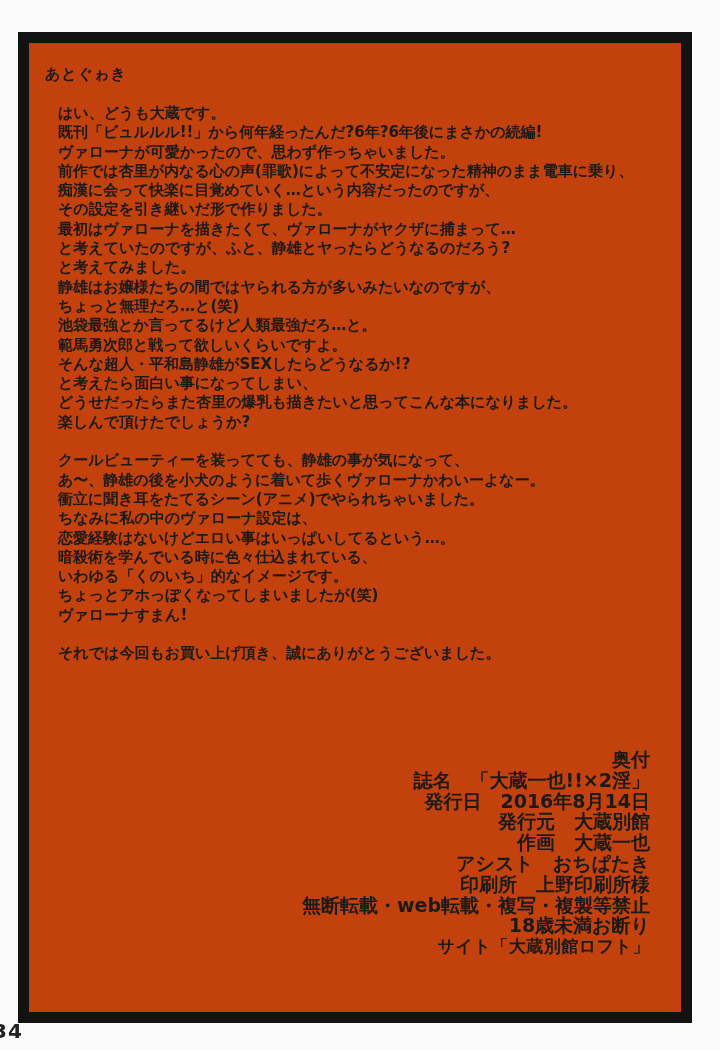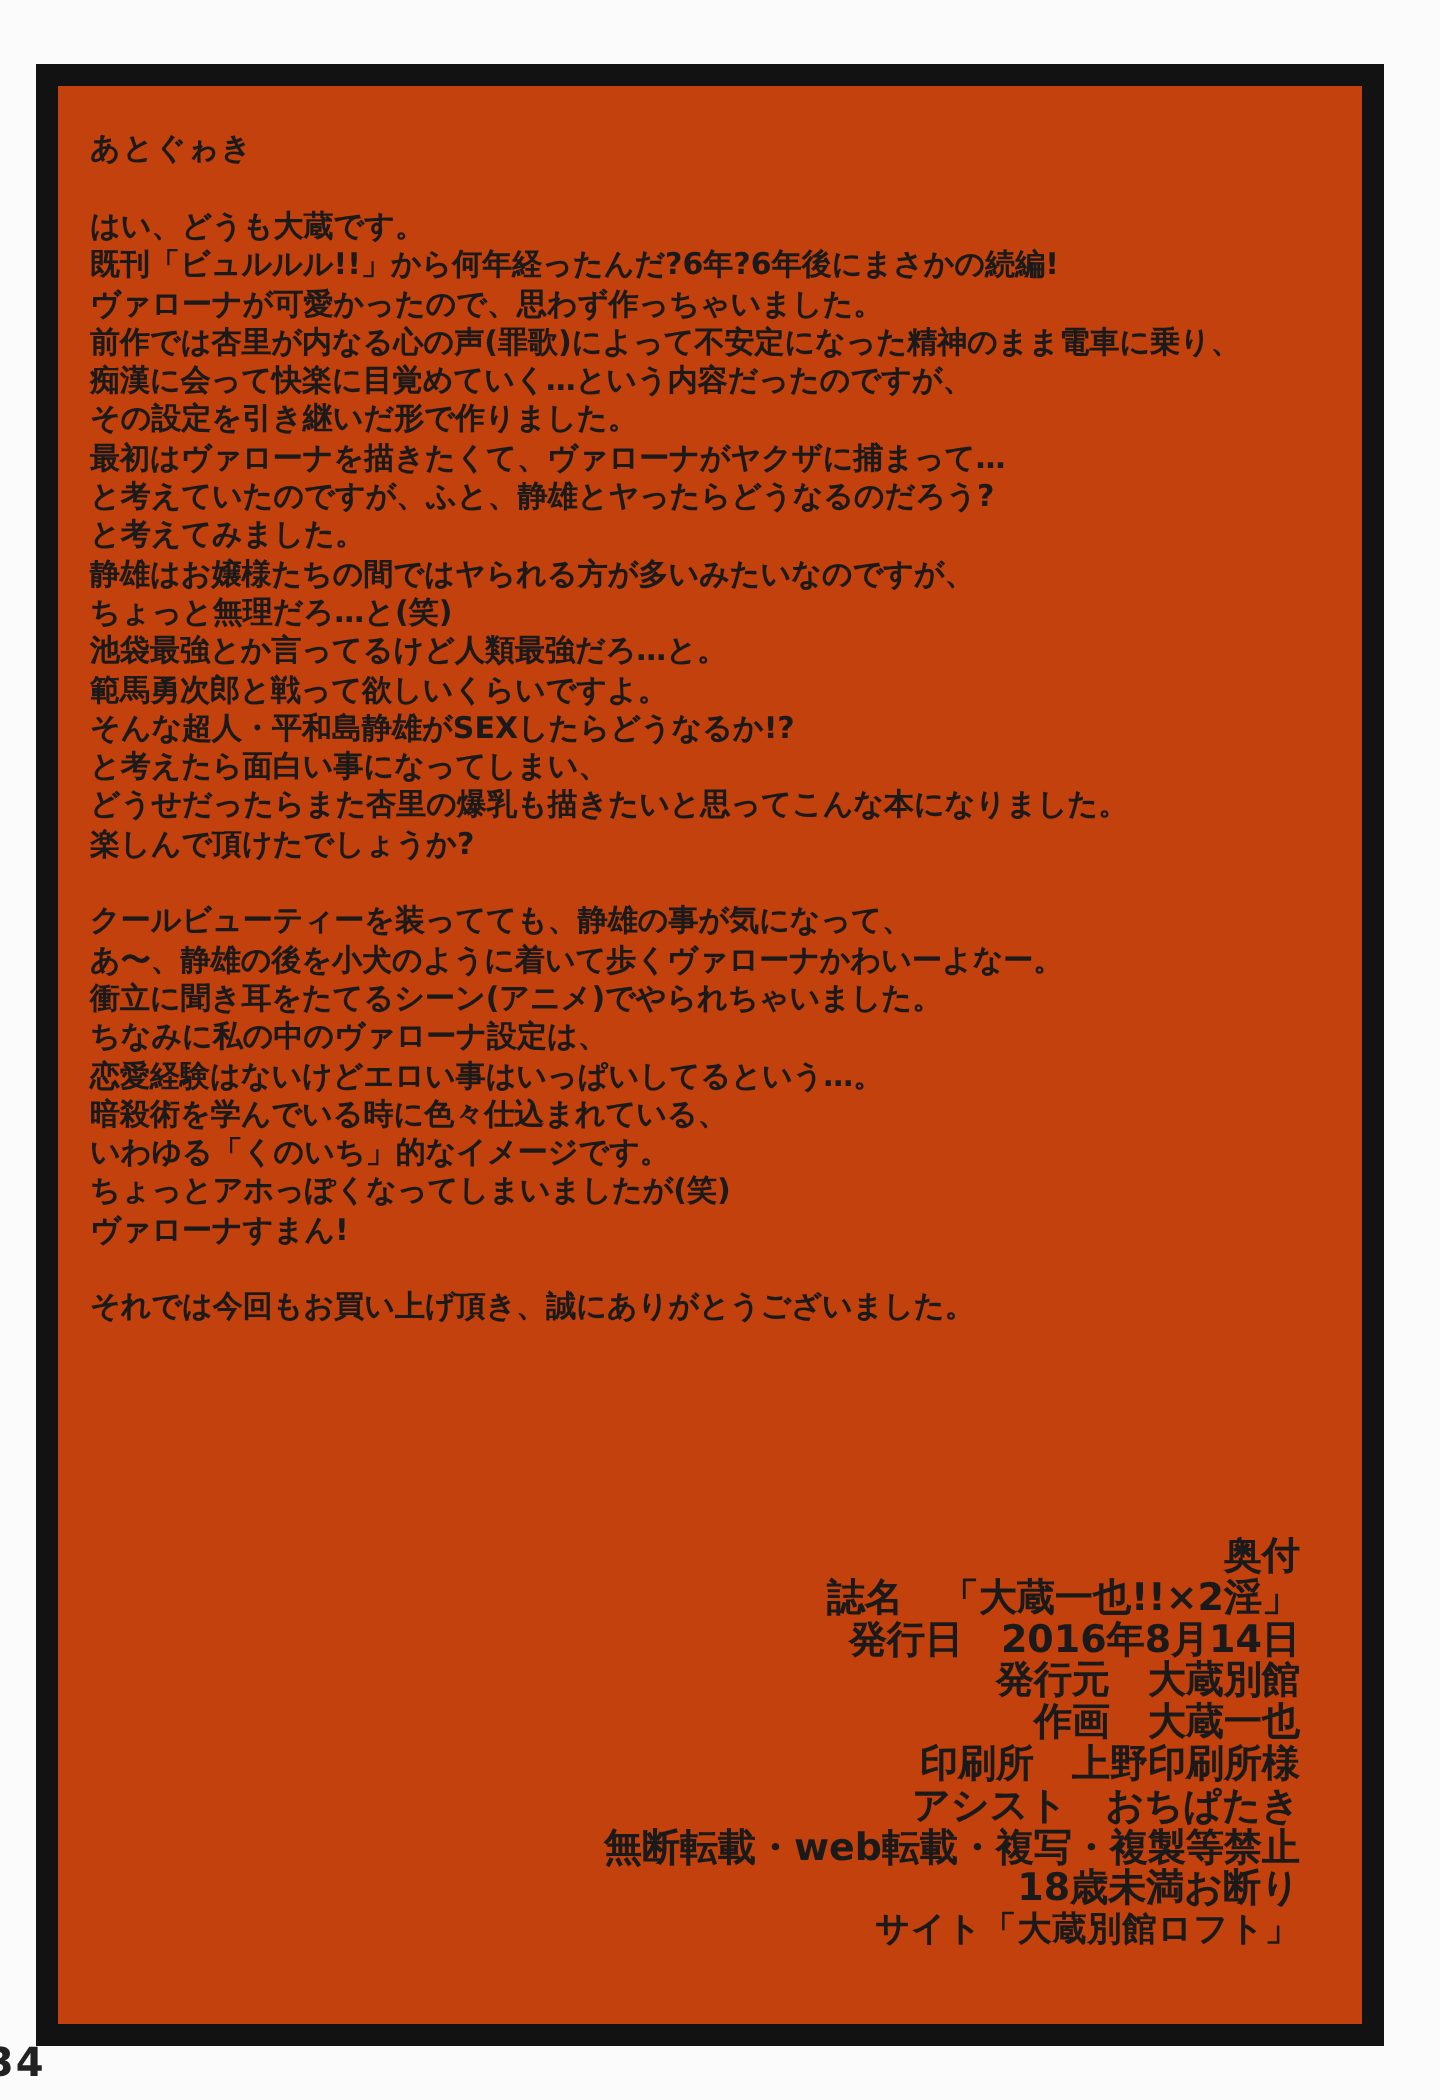--- a/index.html
+++ b/index.html
@@ -31,41 +31,40 @@
     position: absolute;
     left: 16px;
     top: 22px;
     font-size: 15px;
     font-weight: bold;
     letter-spacing: 1px;
     white-space: nowrap;
   }
   .afterword-body {
     position: absolute;
-    left: 16px;
+    left: 29px;
     top: 61px;
     font-size: 15px;
     font-weight: bold;
     line-height: 19.3px;
     letter-spacing: 0;
     white-space: nowrap;
   }
   .body-line {
     height: 19.3px;
   }
   .colophon {
     position: absolute;
     right: 31px;
     top: 706px;
     text-align: right;
     font-size: 19px;
     font-weight: bold;
     line-height: 20.8px;
     white-space: nowrap;
-    margin-top: 19px;
   }
   .colophon-heading {
     height: 20.8px;
   }
   .colophon-line {
     height: 20.8px;
   }
   .colophon-line:last-child {
     font-family: "DejaVu Sans Mono", "Liberation Mono", monospace;
     font-size: 17px;
@@ -118,22 +117,22 @@
         <div class="body-line">&nbsp;</div>
         <div class="body-line">それでは今回もお買い上げ頂き、誠にありがとうございました。</div>
       </div>
     <div class="colophon">
       <div class="colophon-heading">奥付</div>
       <div>
           <div class="colophon-line">誌名　「大蔵一也!!×2淫」</div>
           <div class="colophon-line">発行日　2016年8月14日</div>
           <div class="colophon-line">発行元　大蔵別館</div>
           <div class="colophon-line">作画　大蔵一也</div>
+          <div class="colophon-line">アシスト　おちぱたき</div>
           <div class="colophon-line">印刷所　上野印刷所様</div>
-          <div class="colophon-line">アシスト　おちぱたき</div>
           <div class="colophon-line">無断転載・web転載・複写・複製等禁止</div>
           <div class="colophon-line">18歳未満お断り</div>
           <div class="colophon-line">サイト「大蔵別館ロフト」</div>
         </div>
     </div>
   </div>
   <div class="page-number">34</div>
 </div>
 
 </body></html>

